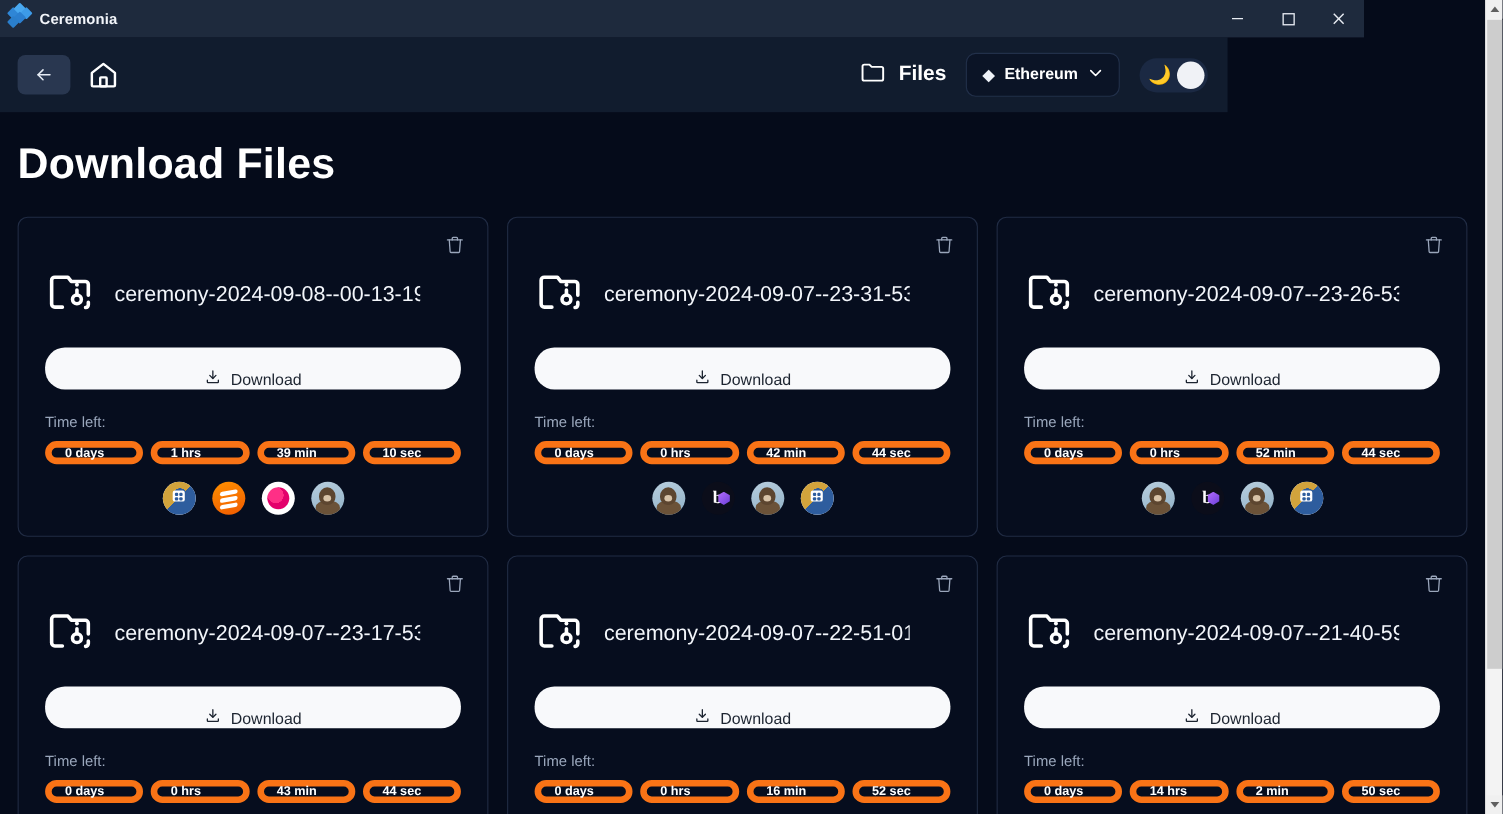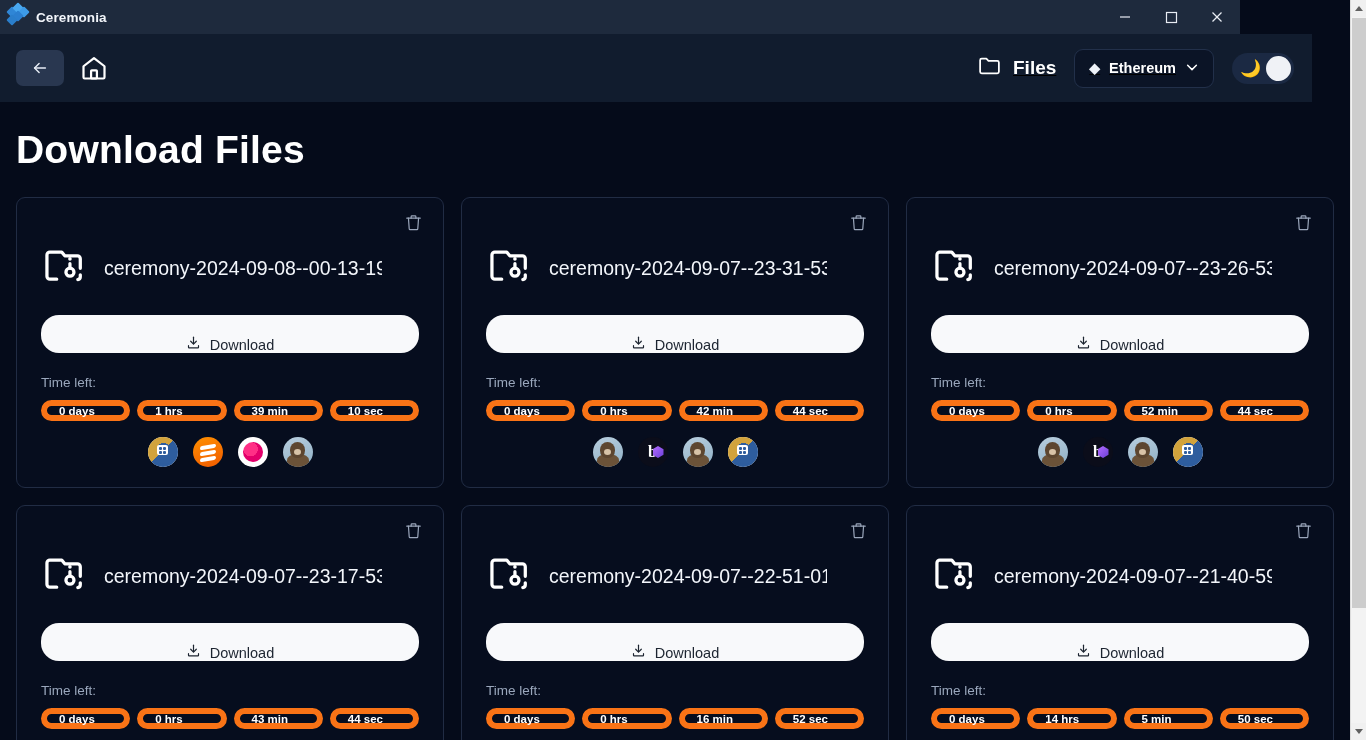--- a/index.html
+++ b/index.html
@@ -54,22 +54,21 @@
     color: #e8ecf3;
   }
   .win-btn svg { display: block; }
 
   
   .topnav {
     height: 68px;
     background: #111c2e;
     display: flex; align-items: center;
     padding: 0 18px 0 16px;
-    width: 1312px;
-    text-decoration: underline;
+    width: 1116px;
   }
   .nav-left { display: flex; align-items: center; gap: 8px; }
   .icon-btn {
     width: 48px; height: 36px;
     border-radius: 7px;
     display: flex; align-items: center; justify-content: center;
     color: #cfd8e6;
     background: transparent;
     border: none;
   }
@@ -645,21 +644,21 @@
                 <line x1="12" y1="3.5" x2="12" y2="14"></line>
                 <polyline points="7.5,10 12,14.5 16.5,10"></polyline>
                 <path d="M4 17v2.5A1 1 0 0 0 5 20.5h14a1 1 0 0 0 1-1V17"></path>
               </svg></span>
             <span>Download</span>
           </button>
           <div class="time-label">Time left:</div>
           <div class="chips">
             <span class="chip">0 days</span>
             <span class="chip">14 hrs</span>
-            <span class="chip">5 min</span>
+            <span class="chip">2 min</span>
             <span class="chip">50 sec</span>
           </div>
           <div class="avatars">
             <span class="avatar av-otter"></span>
             <span class="avatar av-biconomy">
               <span class="b">b</span>
             </span>
             <span class="avatar av-otter"></span>
             <span class="avatar av-toyhouse">
               <span class="tri"></span>

